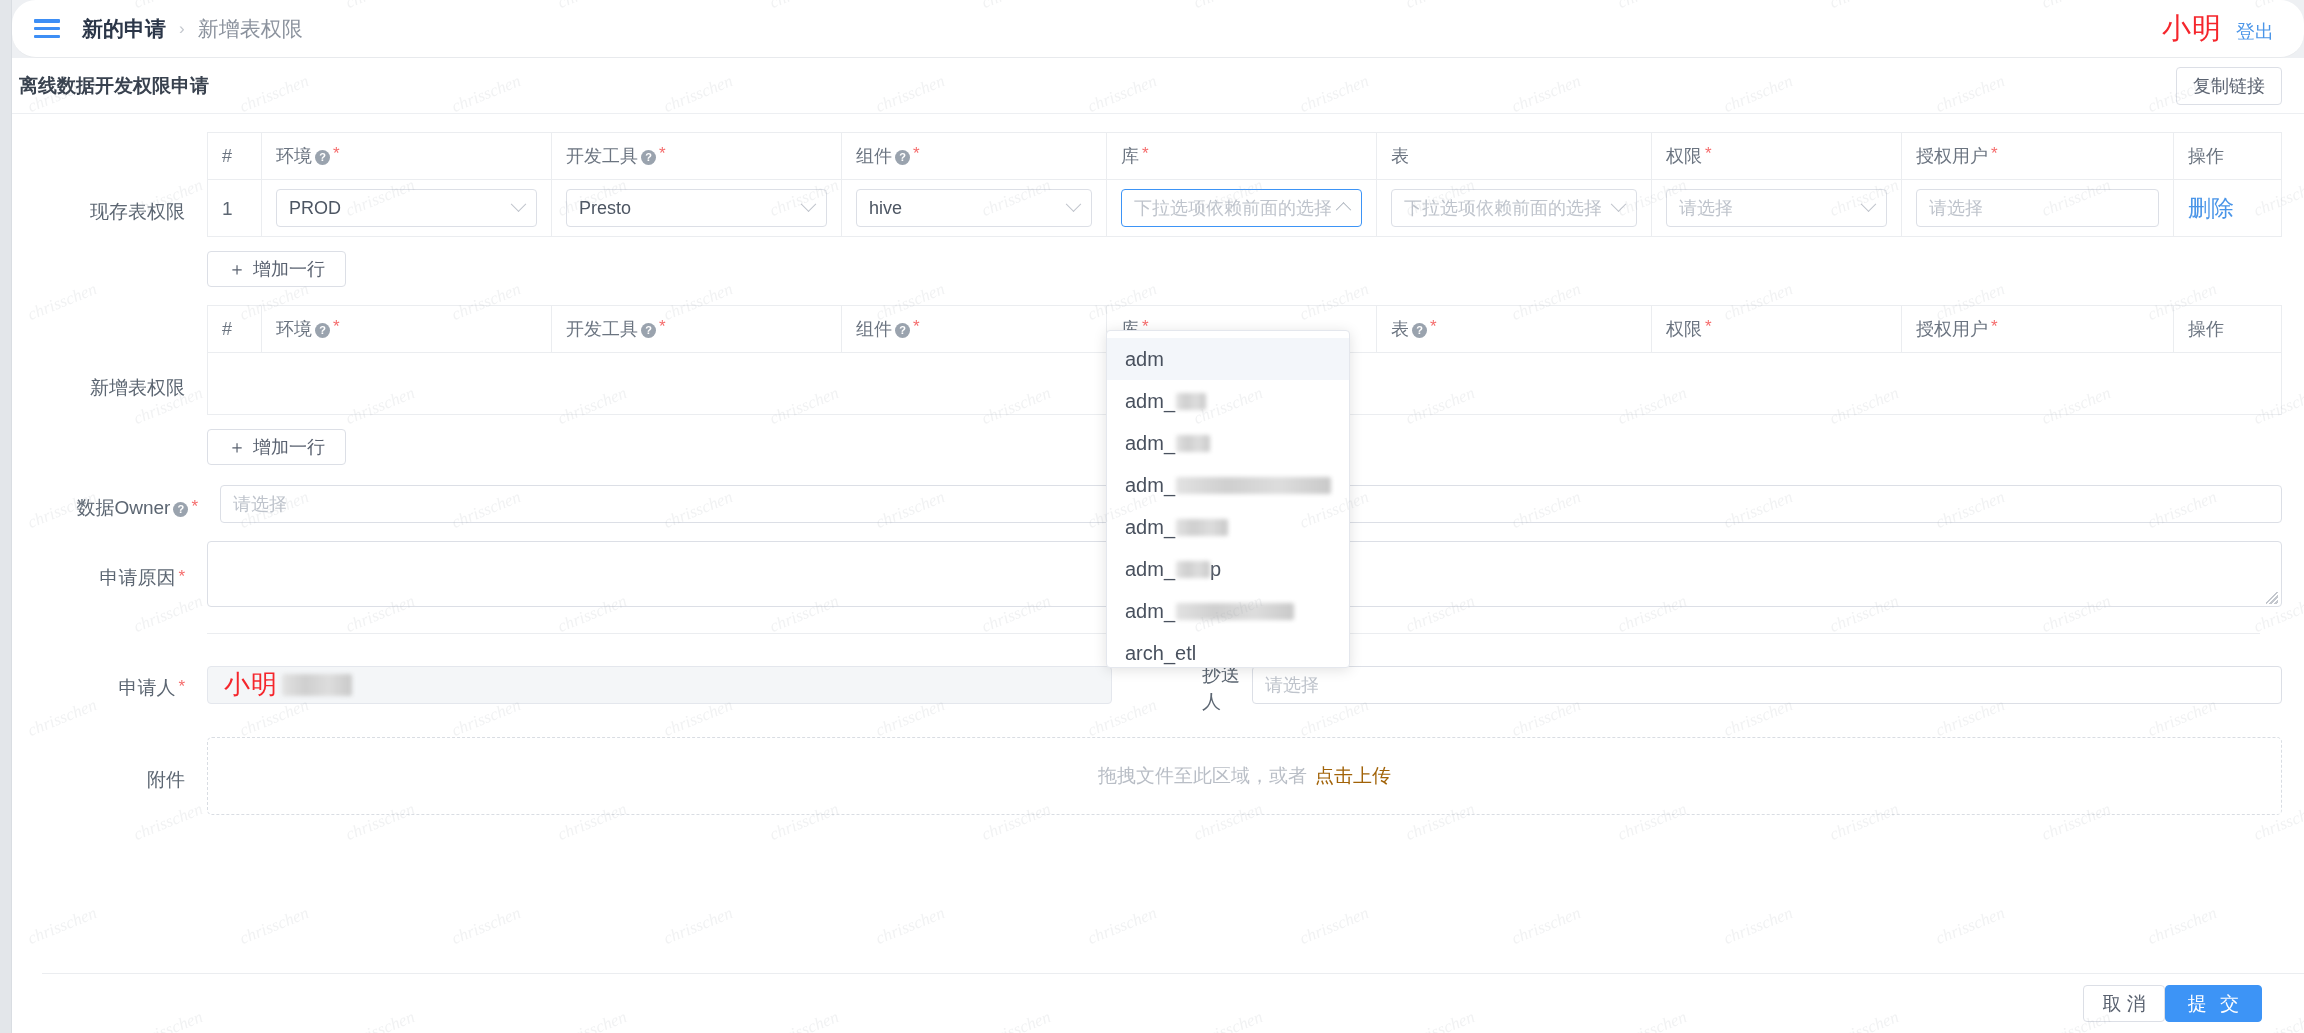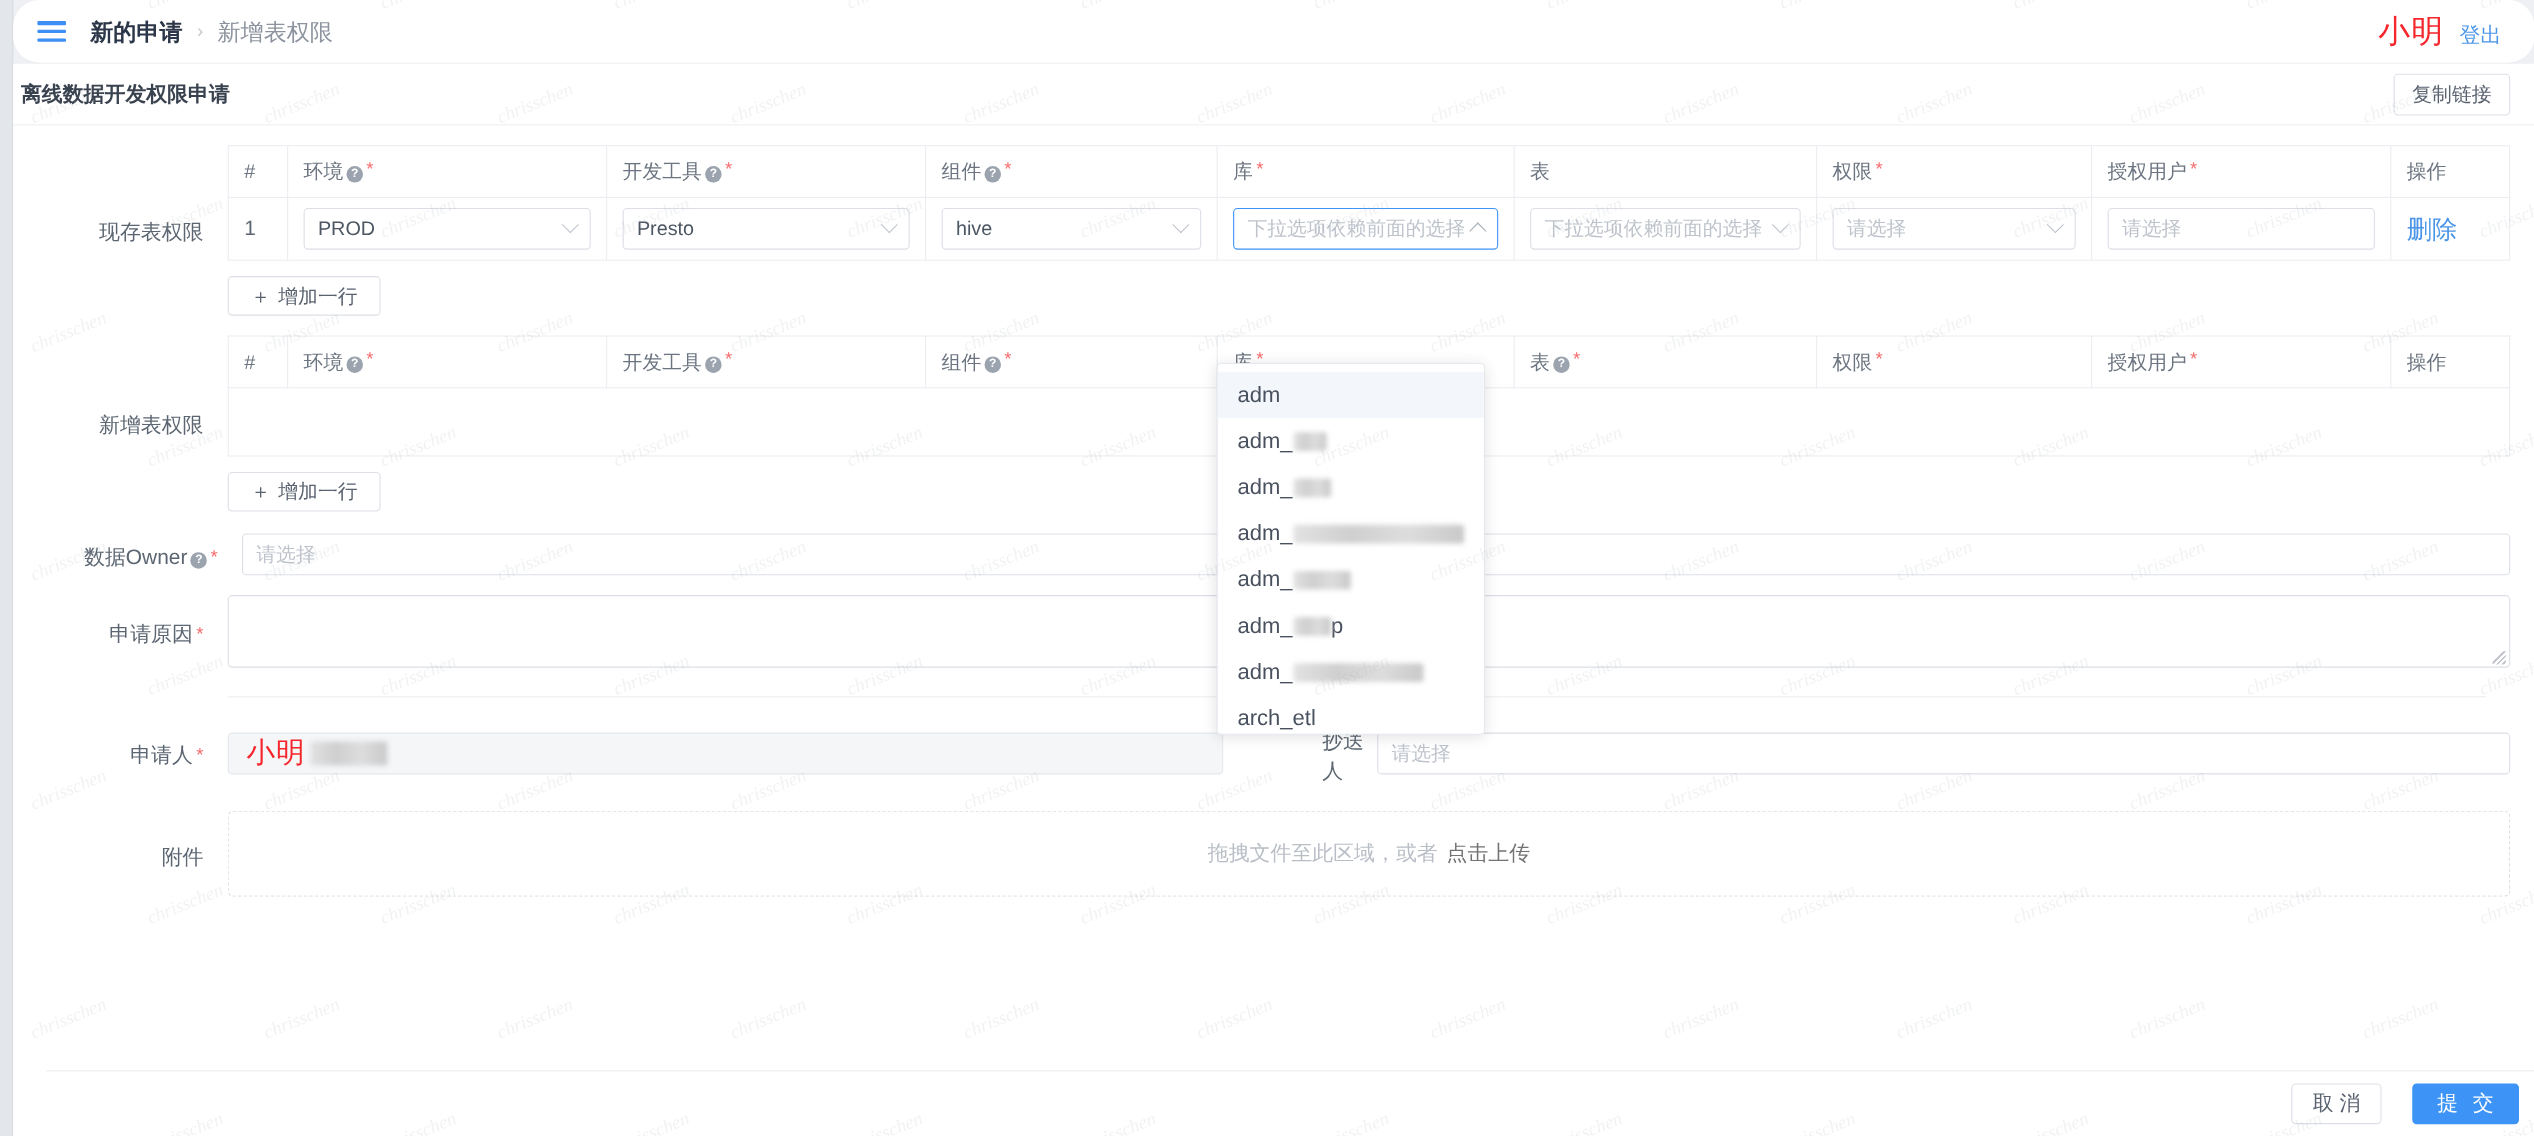--- a/index.html
+++ b/index.html
@@ -134,27 +134,27 @@
     display:flex; align-items:center; padding:0 16px; position:relative; overflow:hidden;
   }
   .applicant-name { color:#f5262c; font-size:26px; font-weight:500; letter-spacing:1px; }
 
   
   .upload {
     border:1.5px dashed #d9dde3; border-radius:5px; height:78px;
     display:flex; align-items:center; justify-content:center;
     font-size:19px; color:#b9bec6; background:#fff;
   }
-  .upload .link { color:#737373; margin-left:8px; cursor:pointer; }
+  .upload .link { color:#a16207; margin-left:8px; cursor:pointer; }
 
   
   .footer {
     position:absolute; left:30px; right:0; bottom:0; height:60px; background:#fff;
     border-top:1px solid #ebedf0; display:flex; align-items:center;
-    justify-content:flex-end; gap:28px; padding-right:14px;
+    justify-content:flex-end; gap:0; padding-right:42px;
   }
 
   
   .wm { position:absolute; inset:0; pointer-events:none; z-index:60; opacity:.5; }
   .wm span {
     position:absolute; color:#9aa0a8; opacity:.28; font-size:17px;
     font-family:"Liberation Serif",serif; font-style:italic;
     transform:rotate(-22deg); white-space:nowrap;
   }
 </style>

